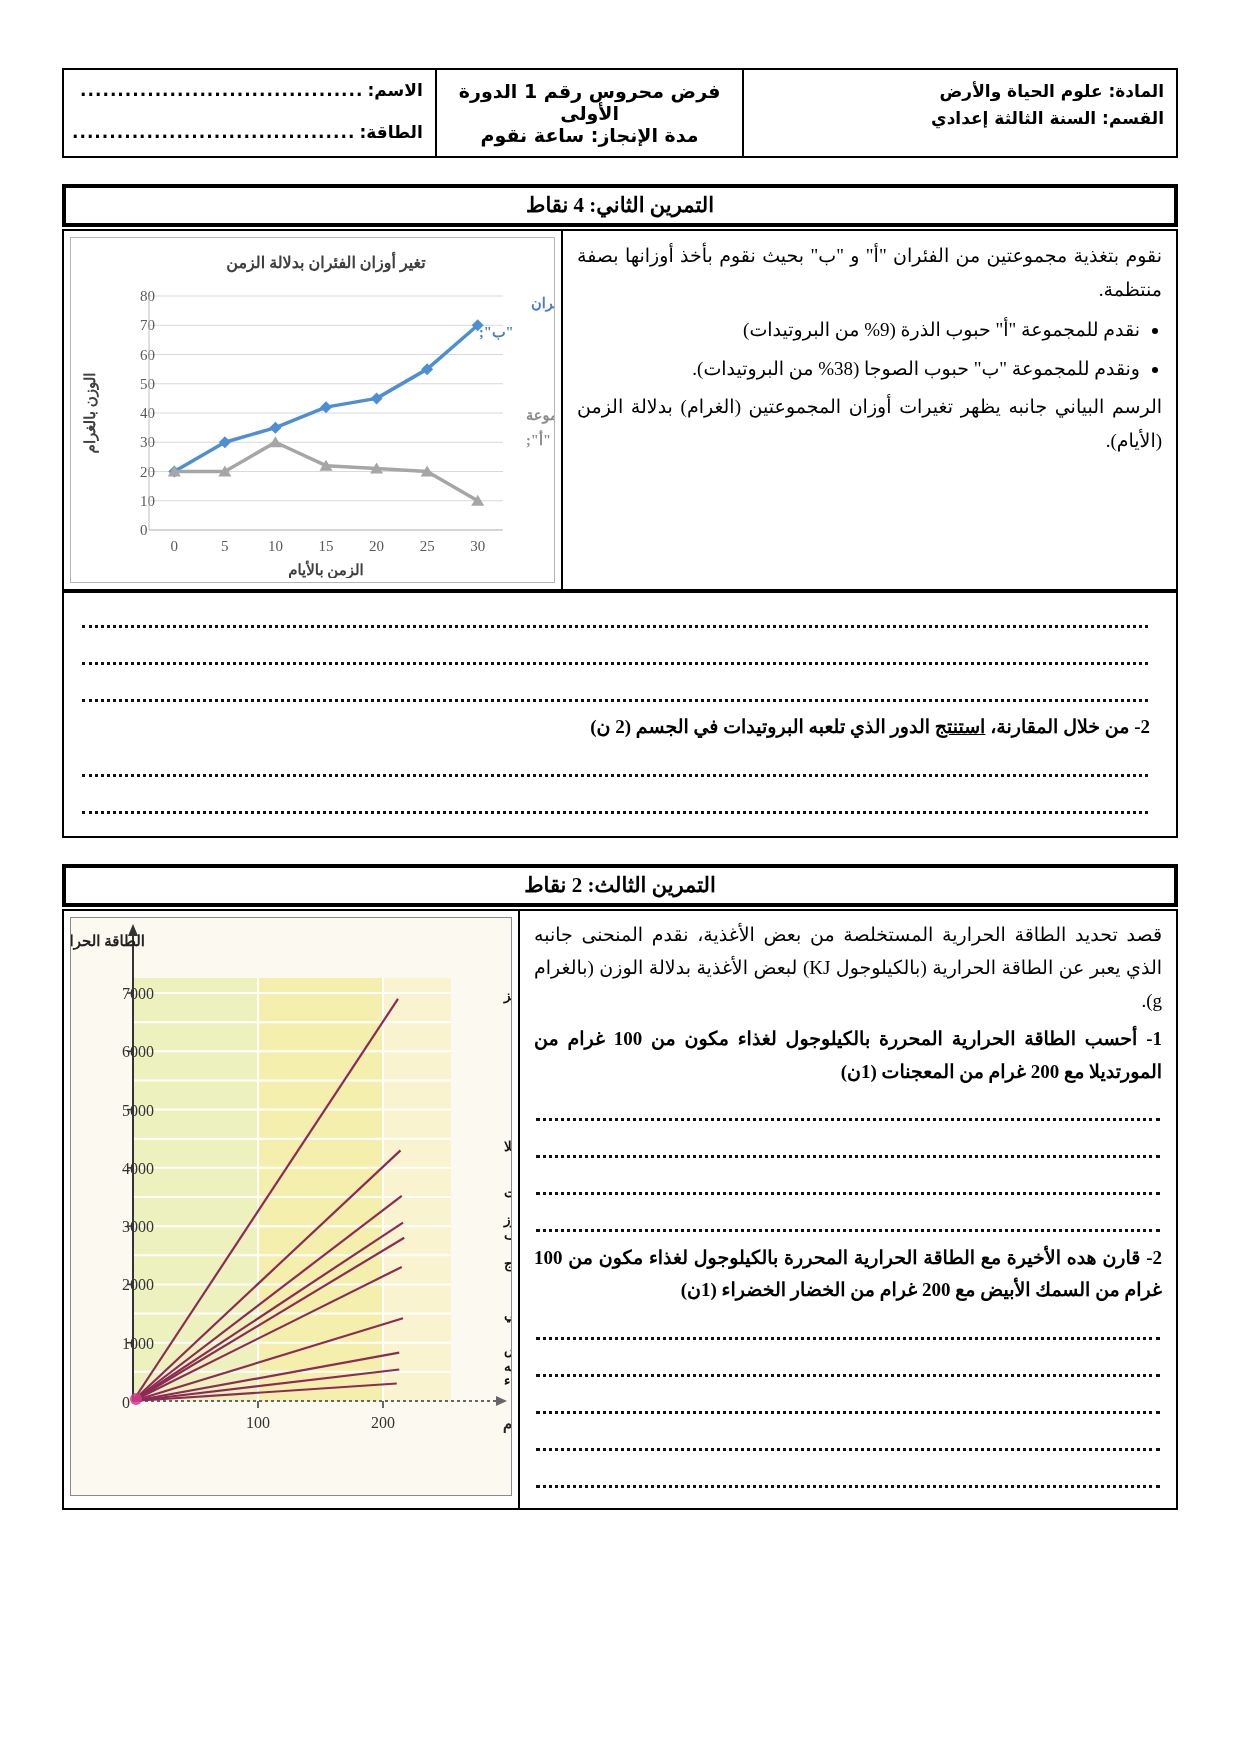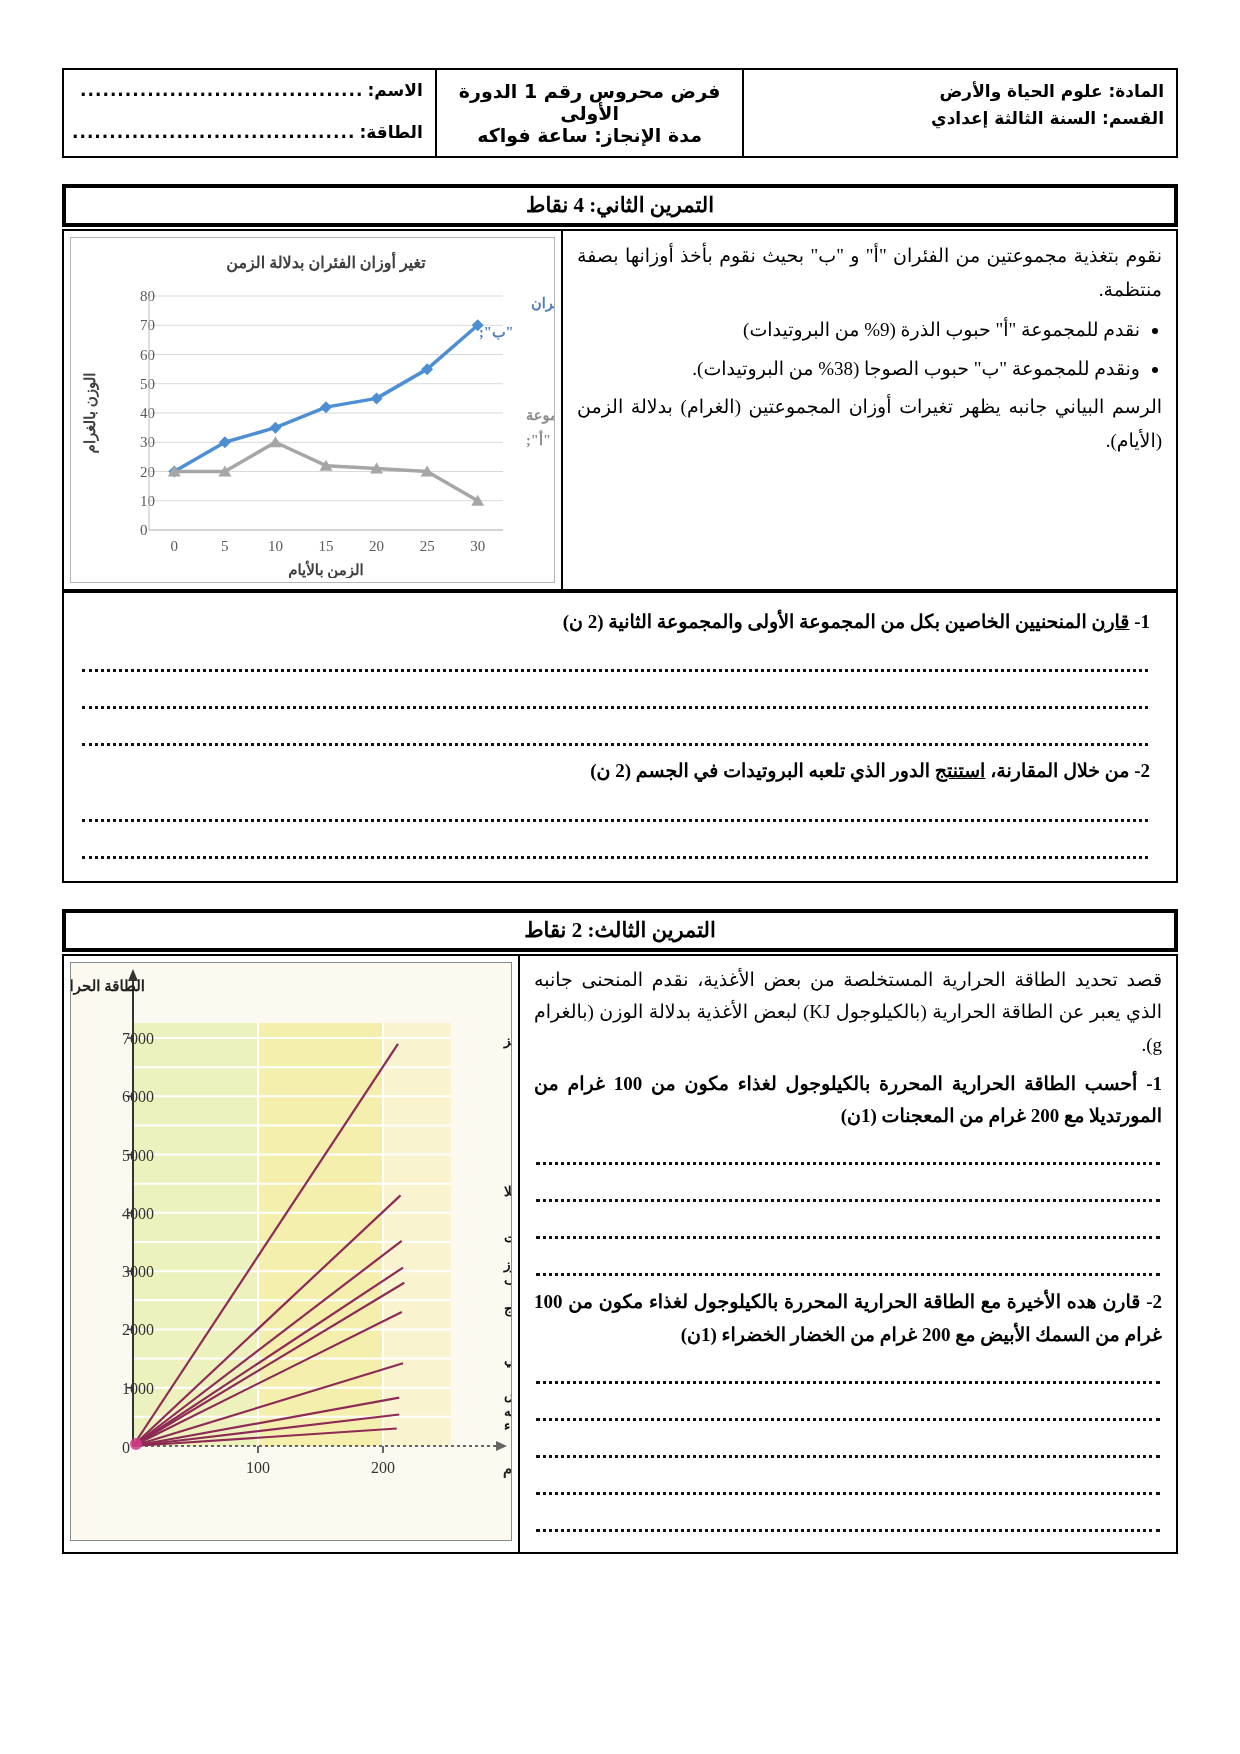--- a/index.html
+++ b/index.html
@@ -44,21 +44,21 @@
 
 <div class="page">
 
   <div class="hdr">
     <div class="hdr-cell hdr-right">
       <div>المادة: علوم الحياة والأرض</div>
       <div>القسم: السنة الثالثة إعدادي</div>
     </div>
     <div class="hdr-cell hdr-mid">
       <div class="u">فرض محروس رقم 1 الدورة الأولى</div>
-      <div>مدة الإنجاز: ساعة فواكه</div>
+      <div>مدة الإنجاز: ساعة نقوم</div>
     </div>
     <div class="hdr-cell hdr-left">
       <div class="fieldline">
         <span class="lbl">الاسم:</span>
         <span class="dots">......................................</span>
       </div>
       <div class="fieldline">
         <span class="lbl">الطاقة:</span>
         <span class="dots">......................................</span>
       </div>
@@ -128,25 +128,20 @@
               <path d="M406.7142857142857 256.75L413.2142857142857 267.75L400.2142857142857 267.75Z" fill="#a6a6a6"></path>
               <text x="460" y="70" text-anchor="end" font-size="14.5" font-weight="bold" fill="#4a7ebb">مجموعة الفئران</text>
               <text x="408" y="99" text-anchor="end" font-size="14.5" font-weight="bold" fill="#4a7ebb">"ب";</text>
               <text x="455" y="182" text-anchor="end" font-size="14.5" font-weight="bold" fill="#8c8c8c">مجموعة</text>
               <text x="455" y="207" text-anchor="end" font-size="14.5" font-weight="bold" fill="#8c8c8c">الفئران "أ";</text>
             </svg>
         </div>
       </div>
     </div>
     <div class="ex-questions">
-      <div class="qline">
-        <span>1-</span>
-        <span class="verb">قارن</span>
-        <span>المنحنيين الخاصين بكل من المجموعة الأولى والمجموعة الثانية (2 ن)</span>
-      </div>
       <div class="dotline"></div>
       <div class="dotline"></div>
       <div class="dotline"></div>
       <div class="qline">
         <span>2-</span>
         <span>من خلال المقارنة،</span>
         <span class="verb">استنتج</span>
         <span>الدور الذي تلعبه البروتيدات في الجسم (2 ن)</span>
       </div>
       <div class="dotline"></div>

